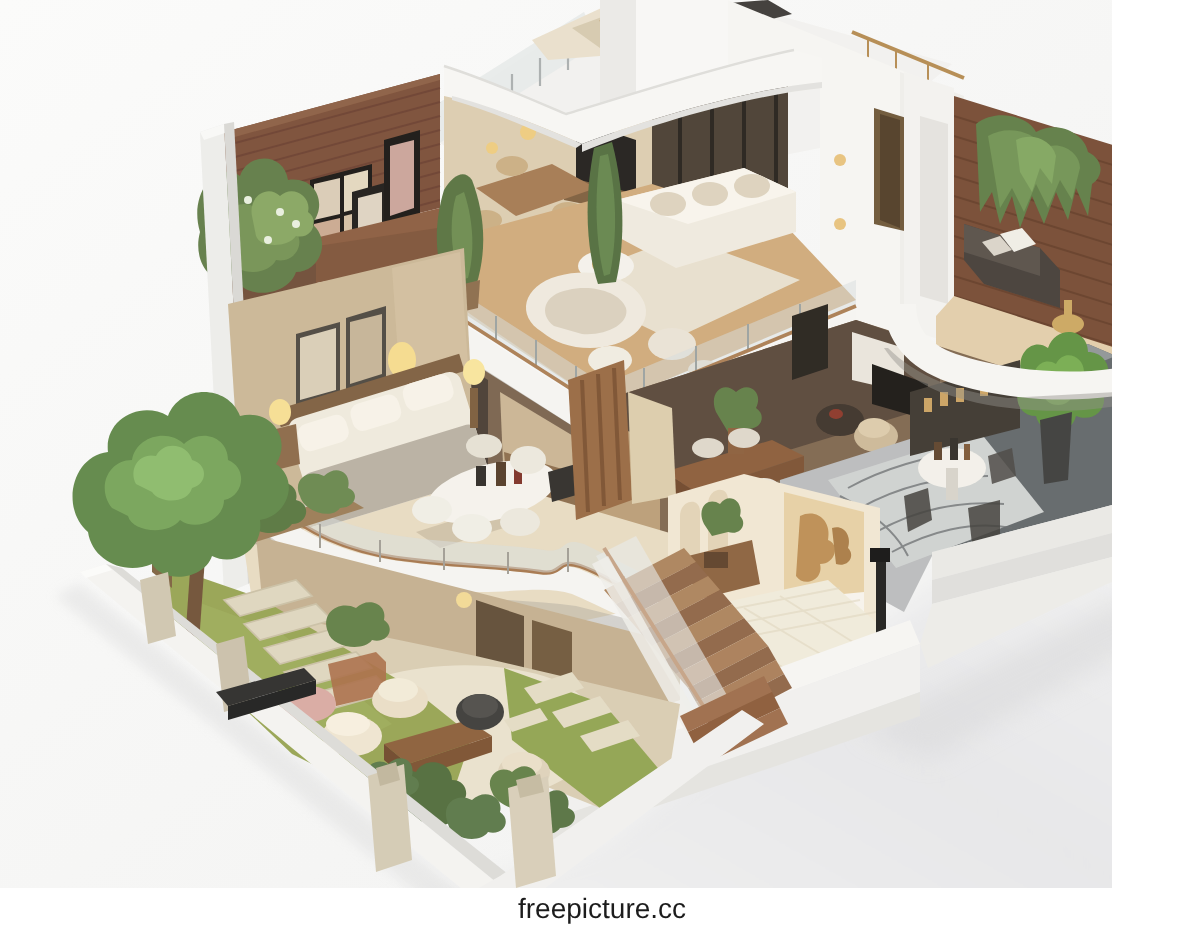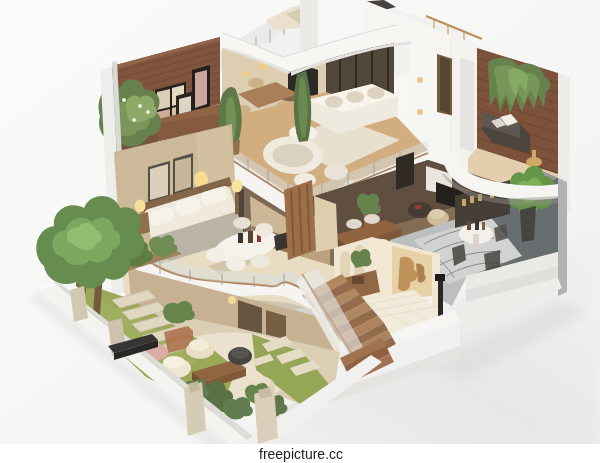--- a/index.html
+++ b/index.html
@@ -1,16 +1,16 @@
 <!DOCTYPE html>
 <html><head>
 <meta charset="utf-8">
 <style>
 html,body{margin:0;padding:0;background:#fff;}
-#stage{position:relative;width:600px;height:463px;overflow:hidden;font-family:"Liberation Sans",sans-serif;text-decoration:underline;}
+#stage{position:relative;width:556px;height:463px;overflow:hidden;font-family:"Liberation Sans",sans-serif;text-decoration:underline;}
 </style>
 </head>
 <body>
 <div id="stage">
 <svg width="600" height="463" viewBox="0 0 600 463" xmlns="http://www.w3.org/2000/svg">
 <defs>
 <linearGradient id="bgGrad" x1="0" y1="0" x2="1" y2="1">
 <stop offset="0" stop-color="#fbfbfa"></stop>
           <stop offset="1" stop-color="#f1f1f0"></stop>
 </linearGradient>

